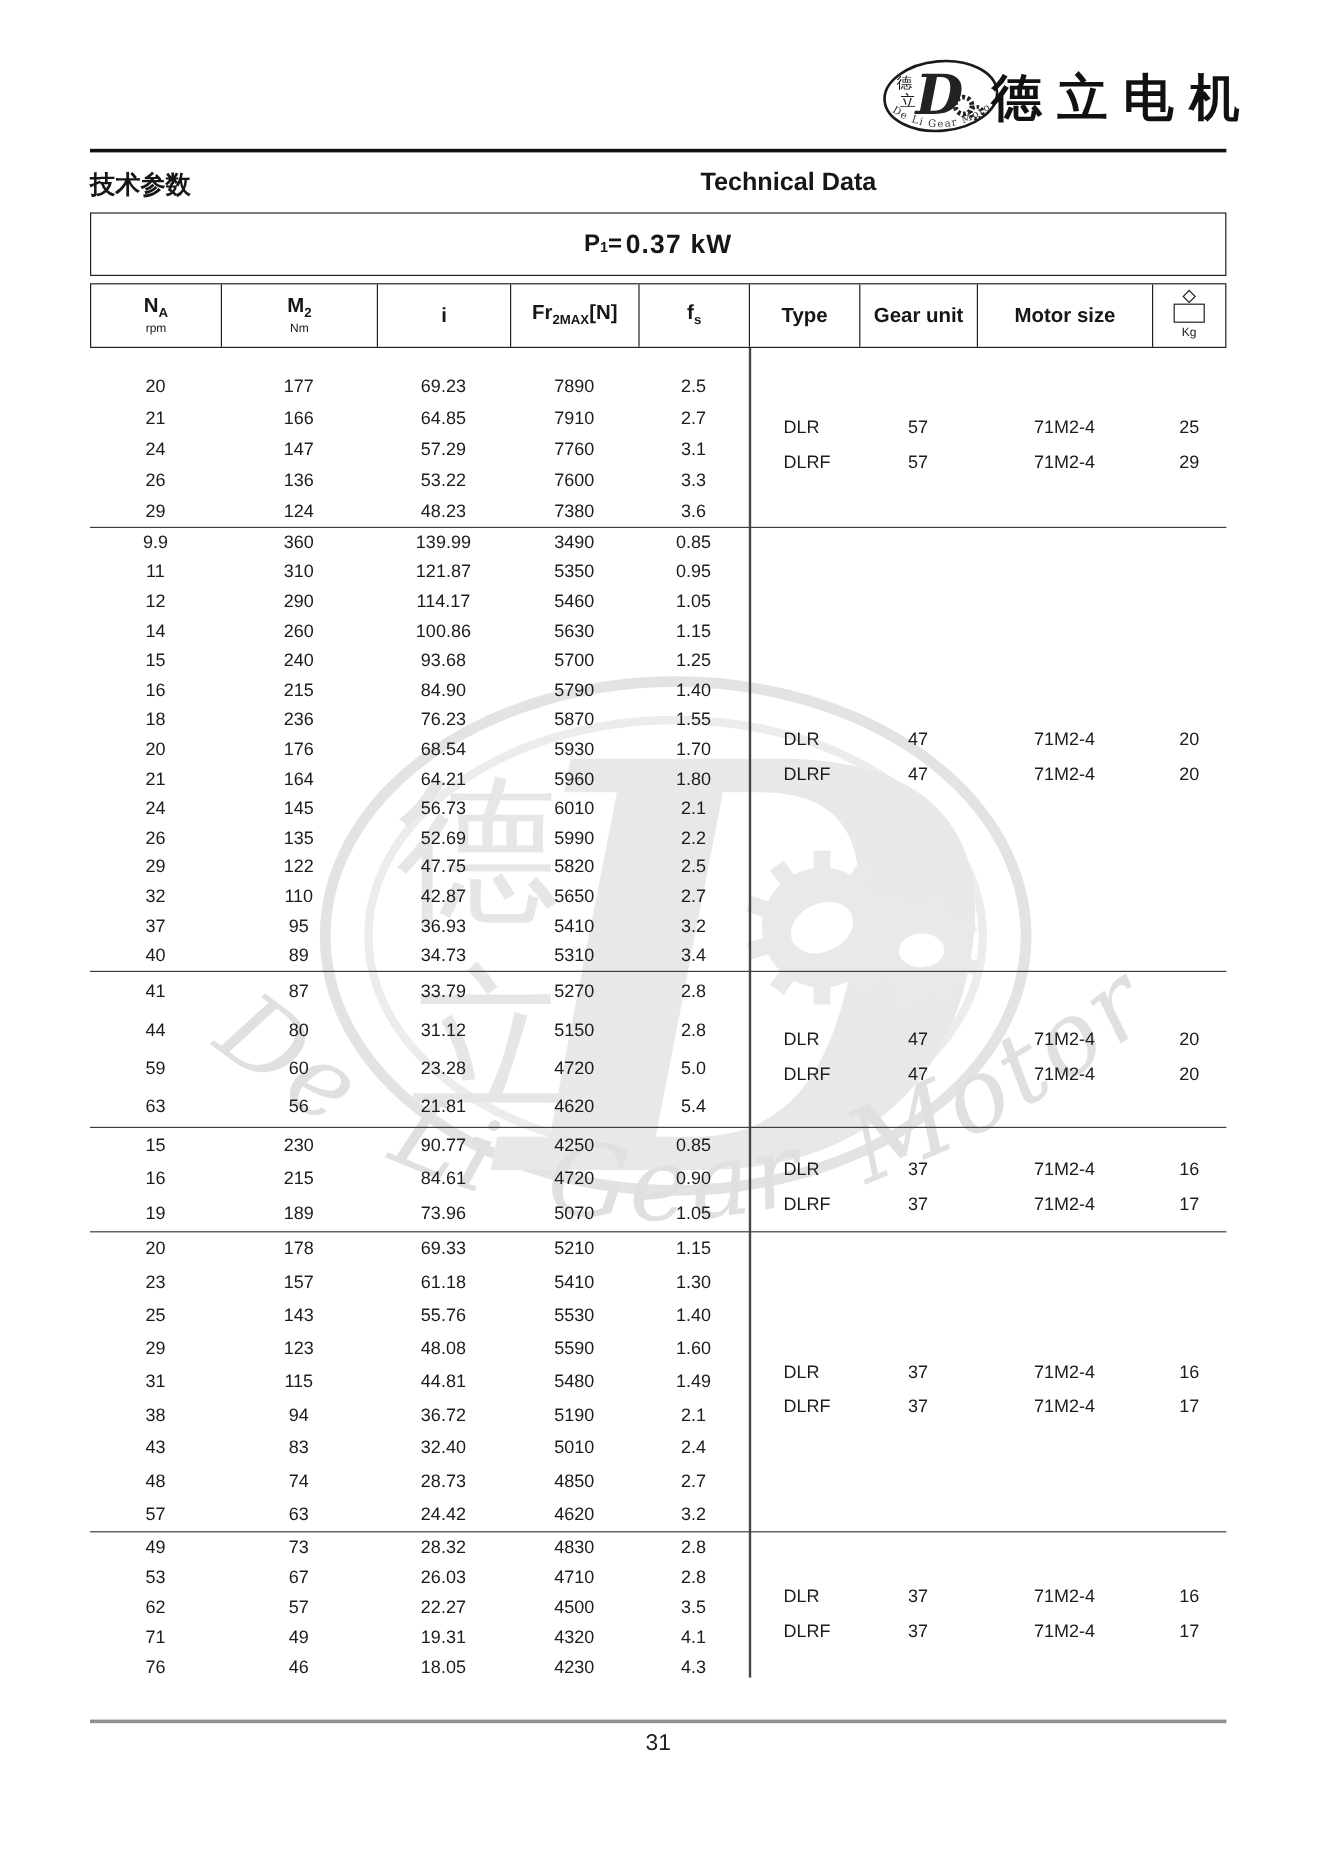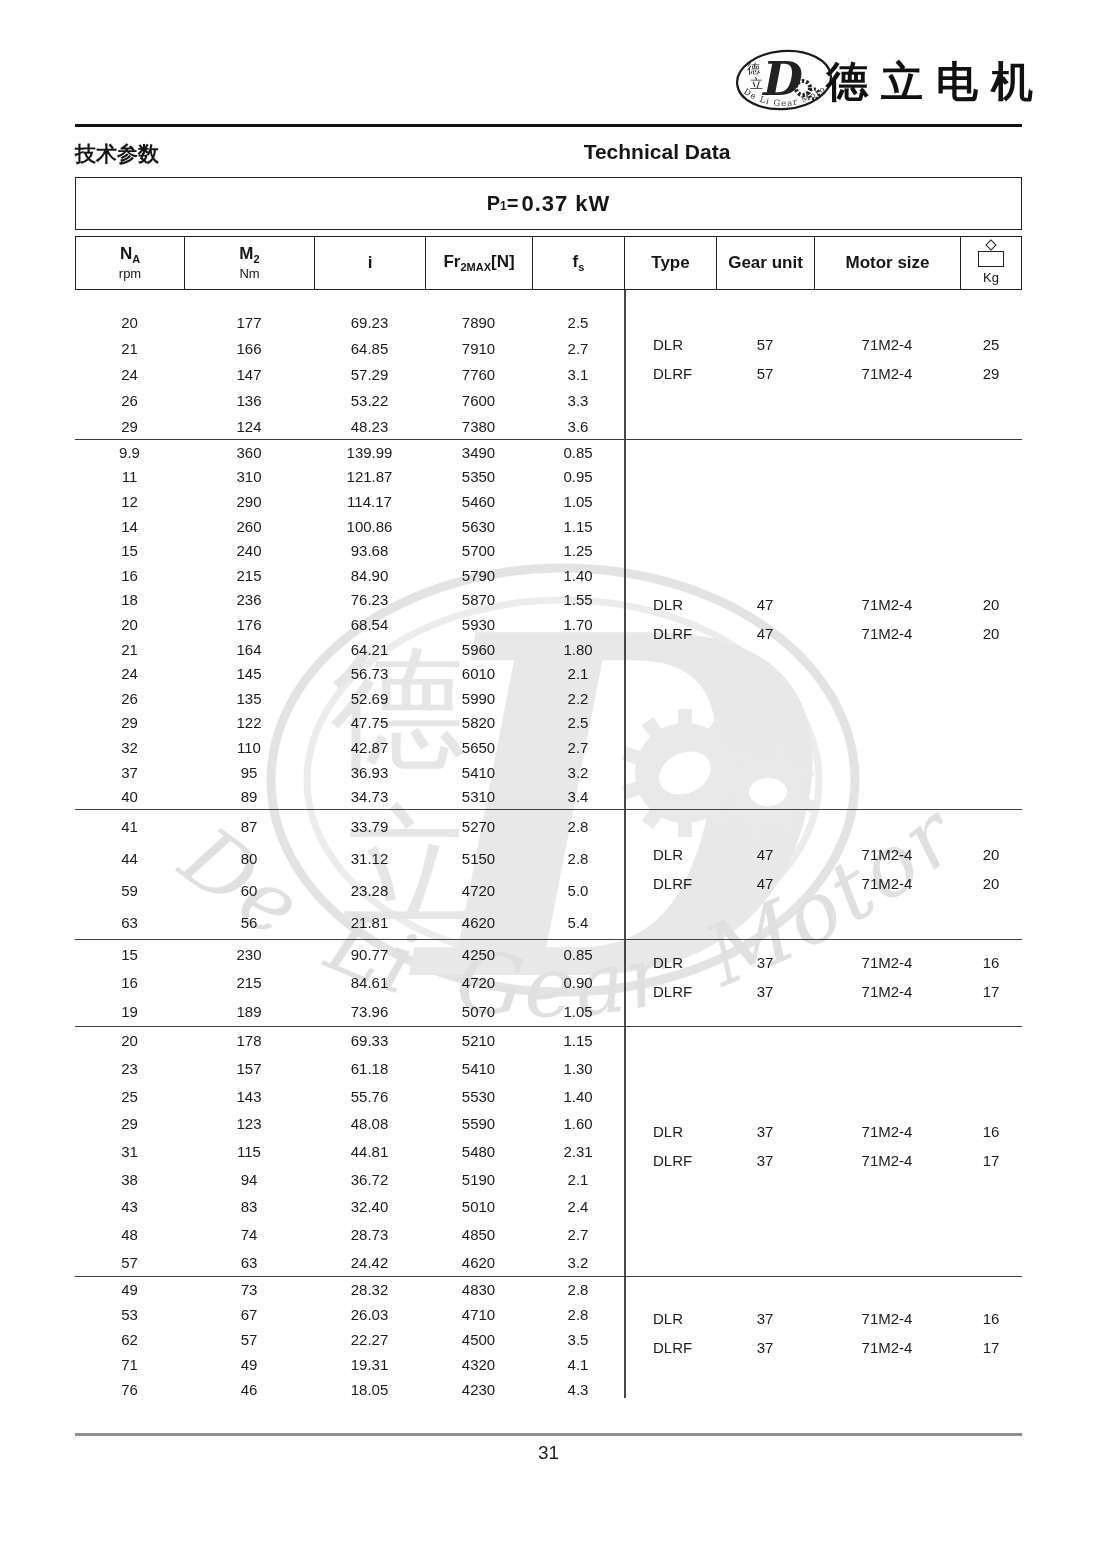--- a/index.html
+++ b/index.html
@@ -24,42 +24,42 @@
   .pval{font-size:22px;font-weight:bold;margin-left:3px;letter-spacing:1px;}
 
   
   .thead{position:absolute;left:75px;top:236px;width:947px;height:54px;border:1.5px solid #222;
          box-sizing:border-box;display:flex;background:transparent;}
   .hc{border-right:1px solid #222;display:flex;flex-direction:column;align-items:center;
       justify-content:center;box-sizing:border-box;flex-shrink:0;}
   .hc:last-child{border-right:none;flex:1;}
   .hmain{font-size:17px;font-weight:bold;line-height:1.05;}
   .hmain sub{font-size:11px;font-weight:bold;}
-  .hunit{font-size:13px;margin-top:1px;}
+  .hunit{font-size:10px;margin-top:1px;}
   .h0{width:109px}.h1{width:130px}.h2{width:111px}.h3{width:107px}.h4{width:92px}
   .h5{width:92px}.h6{width:98px}.h7{width:146px}.h8{width:62px}
   .kg-icon{display:flex;flex-direction:column;align-items:center;margin-bottom:2px;}
   .kg-diamond{width:6px;height:6px;border:1px solid #222;transform:rotate(45deg);margin-bottom:2px;}
   .kg-box{width:24px;height:14px;border:1.8px solid #222;}
 
   
   .tbody{position:absolute;left:75px;top:290px;width:947px;height:1143px;}
   .vdiv{position:absolute;left:549px;top:0;width:1.5px;height:1108px;background:#474747;}
   .block{position:relative;box-sizing:border-box;}
   .block.sep{border-bottom:1.5px solid #3f3f3f;}
   .b0{height:150px}.b1{height:370px}.b2{height:130px}.b3{height:87px}.b4{height:250px}.b5{height:156px}
   .rows{display:flex;flex-direction:column;justify-content:space-around;height:100%;width:549px;box-sizing:border-box;}
   .b0 .rows{padding-top:20px;}
   .b5 .rows{height:125px;}
   .drow{display:flex;}
   .dc{font-size:15px;text-align:center;color:#1c1c1c;}
   .w0{width:109px}.w1{width:130px}.w2{width:111px}.w3{width:107px}.w4{width:92px}
   .variants{position:absolute;left:549px;top:50%;transform:translateY(-50%);width:398px;}
   .b5 .variants{top:62px;}
-  .vrow{display:flex;height:29px;align-items:flex-start;}
+  .vrow{display:flex;height:29px;align-items:flex-end;}
   .vc{font-size:15px;text-align:center;color:#1c1c1c;}
   .vw0{width:92px;text-align:left;padding-left:29px;box-sizing:border-box;}
   .vw1{width:98px}.vw2{width:146px}.vw3{width:62px}
 
   
   .footer-rule{position:absolute;left:75px;top:1433px;width:947px;height:3px;background:#8f8f8f;}
   .pagenum{position:absolute;left:75px;top:1442px;width:947px;text-align:center;font-size:19px;color:#222;}
 </style>
 </head>
 <body>
@@ -462,21 +462,21 @@
               <div class="dc w1">123</div>
               <div class="dc w2">48.08</div>
               <div class="dc w3">5590</div>
               <div class="dc w4">1.60</div>
             </div>
             <div class="drow">
               <div class="dc w0">31</div>
               <div class="dc w1">115</div>
               <div class="dc w2">44.81</div>
               <div class="dc w3">5480</div>
-              <div class="dc w4">2.31</div>
+              <div class="dc w4">1.49</div>
             </div>
             <div class="drow">
               <div class="dc w0">38</div>
               <div class="dc w1">94</div>
               <div class="dc w2">36.72</div>
               <div class="dc w3">5190</div>
               <div class="dc w4">2.1</div>
             </div>
             <div class="drow">
               <div class="dc w0">43</div>

